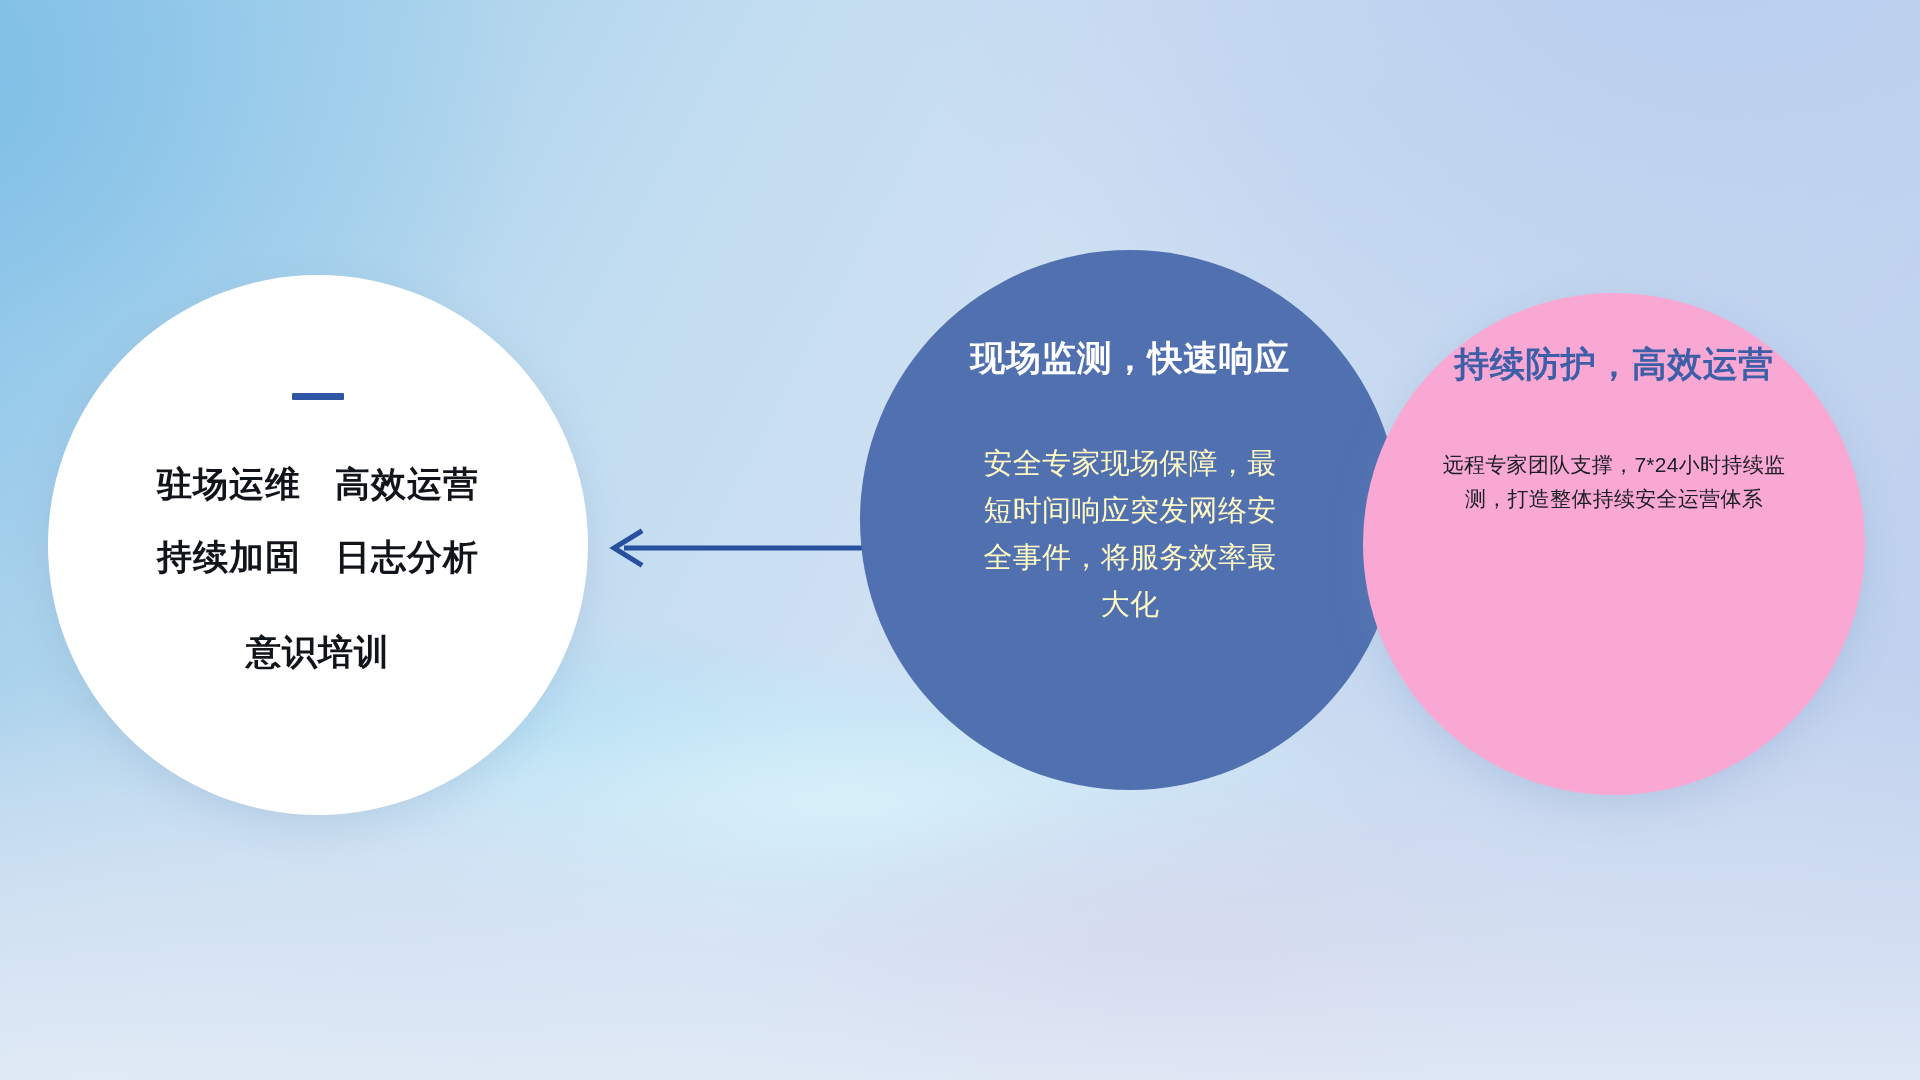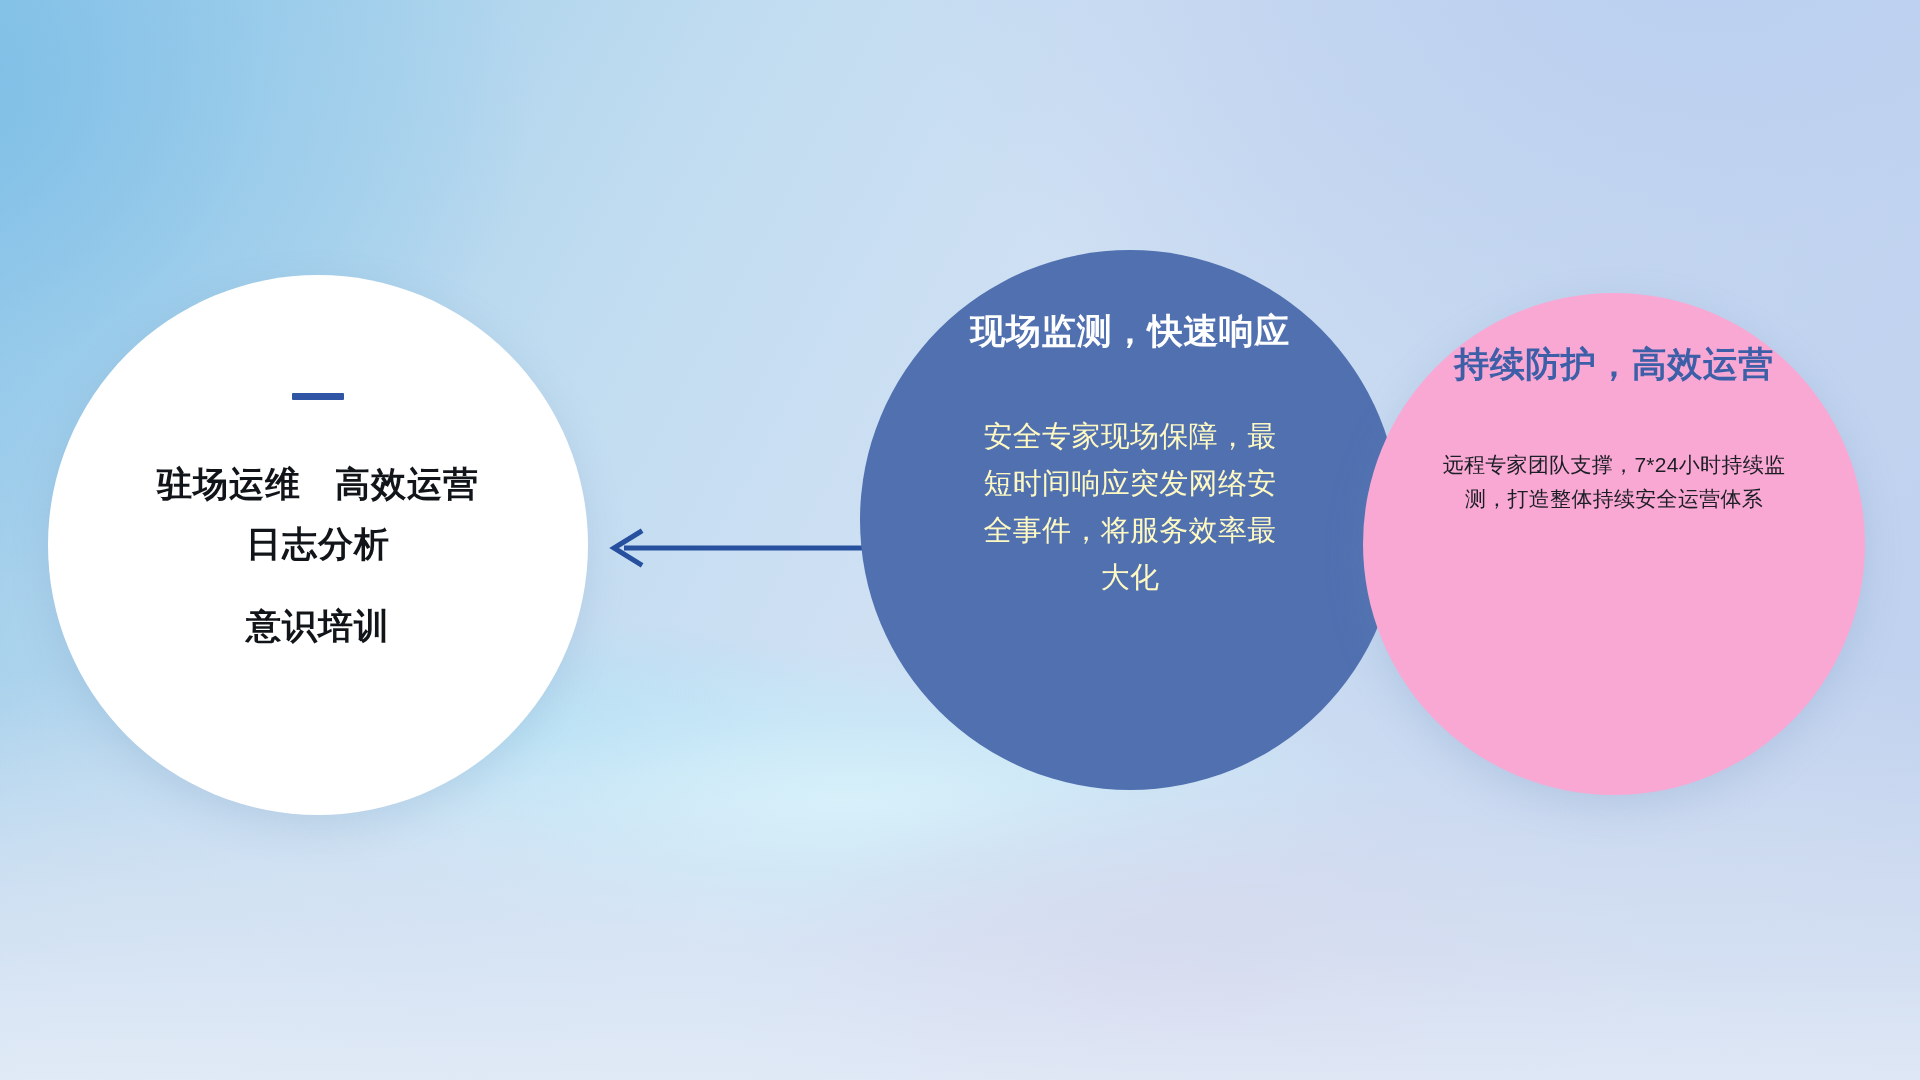--- a/index.html
+++ b/index.html
@@ -127,21 +127,21 @@
   .dash {
     width:52px; height:7px;
     background:#2f55a4;
     border-radius:1px;
     margin-bottom:54px;
   }
   .kw-list {
     display:flex;
     flex-direction:column;
     align-items:center;
-    gap:0px;
+    gap:13px;
   }
   .kw-row {
     display:flex;
     justify-content:center;
     gap:34px;
     font-size:35px;
     font-weight:bold;
     color:#111418;
     letter-spacing:1px;
     line-height:1.72;
@@ -150,20 +150,21 @@
   .kw-row.single { gap:0; margin-top:22px; }
 
   
   .mid-title {
     font-size:35px;
     font-weight:bold;
     color:#ffffff;
     letter-spacing:.5px;
     white-space:nowrap;
     margin-bottom:58px;
+    margin-top:27px;
   }
   .mid-body {
     width:320px;
     font-size:29px;
     line-height:1.62;
     color:#fef9c3;
     text-align:center;
     letter-spacing:.3px;
   }
 
@@ -206,20 +207,21 @@
   </svg>
 
   <div class="circle c-left">
     <div class="dash"></div>
     <div class="kw-list">
       <div class="kw-row">
         <span>驻场运维</span>
         <span>高效运营</span>
       </div>
       <div class="kw-row">
+        <span>持续加固</span>
         <span>日志分析</span>
       </div>
       <div class="kw-row single">
         <span>意识培训</span>
       </div>
     </div>
   </div>
 
   <div class="circle c-mid">
     <div class="mid-title">现场监测，快速响应</div>

